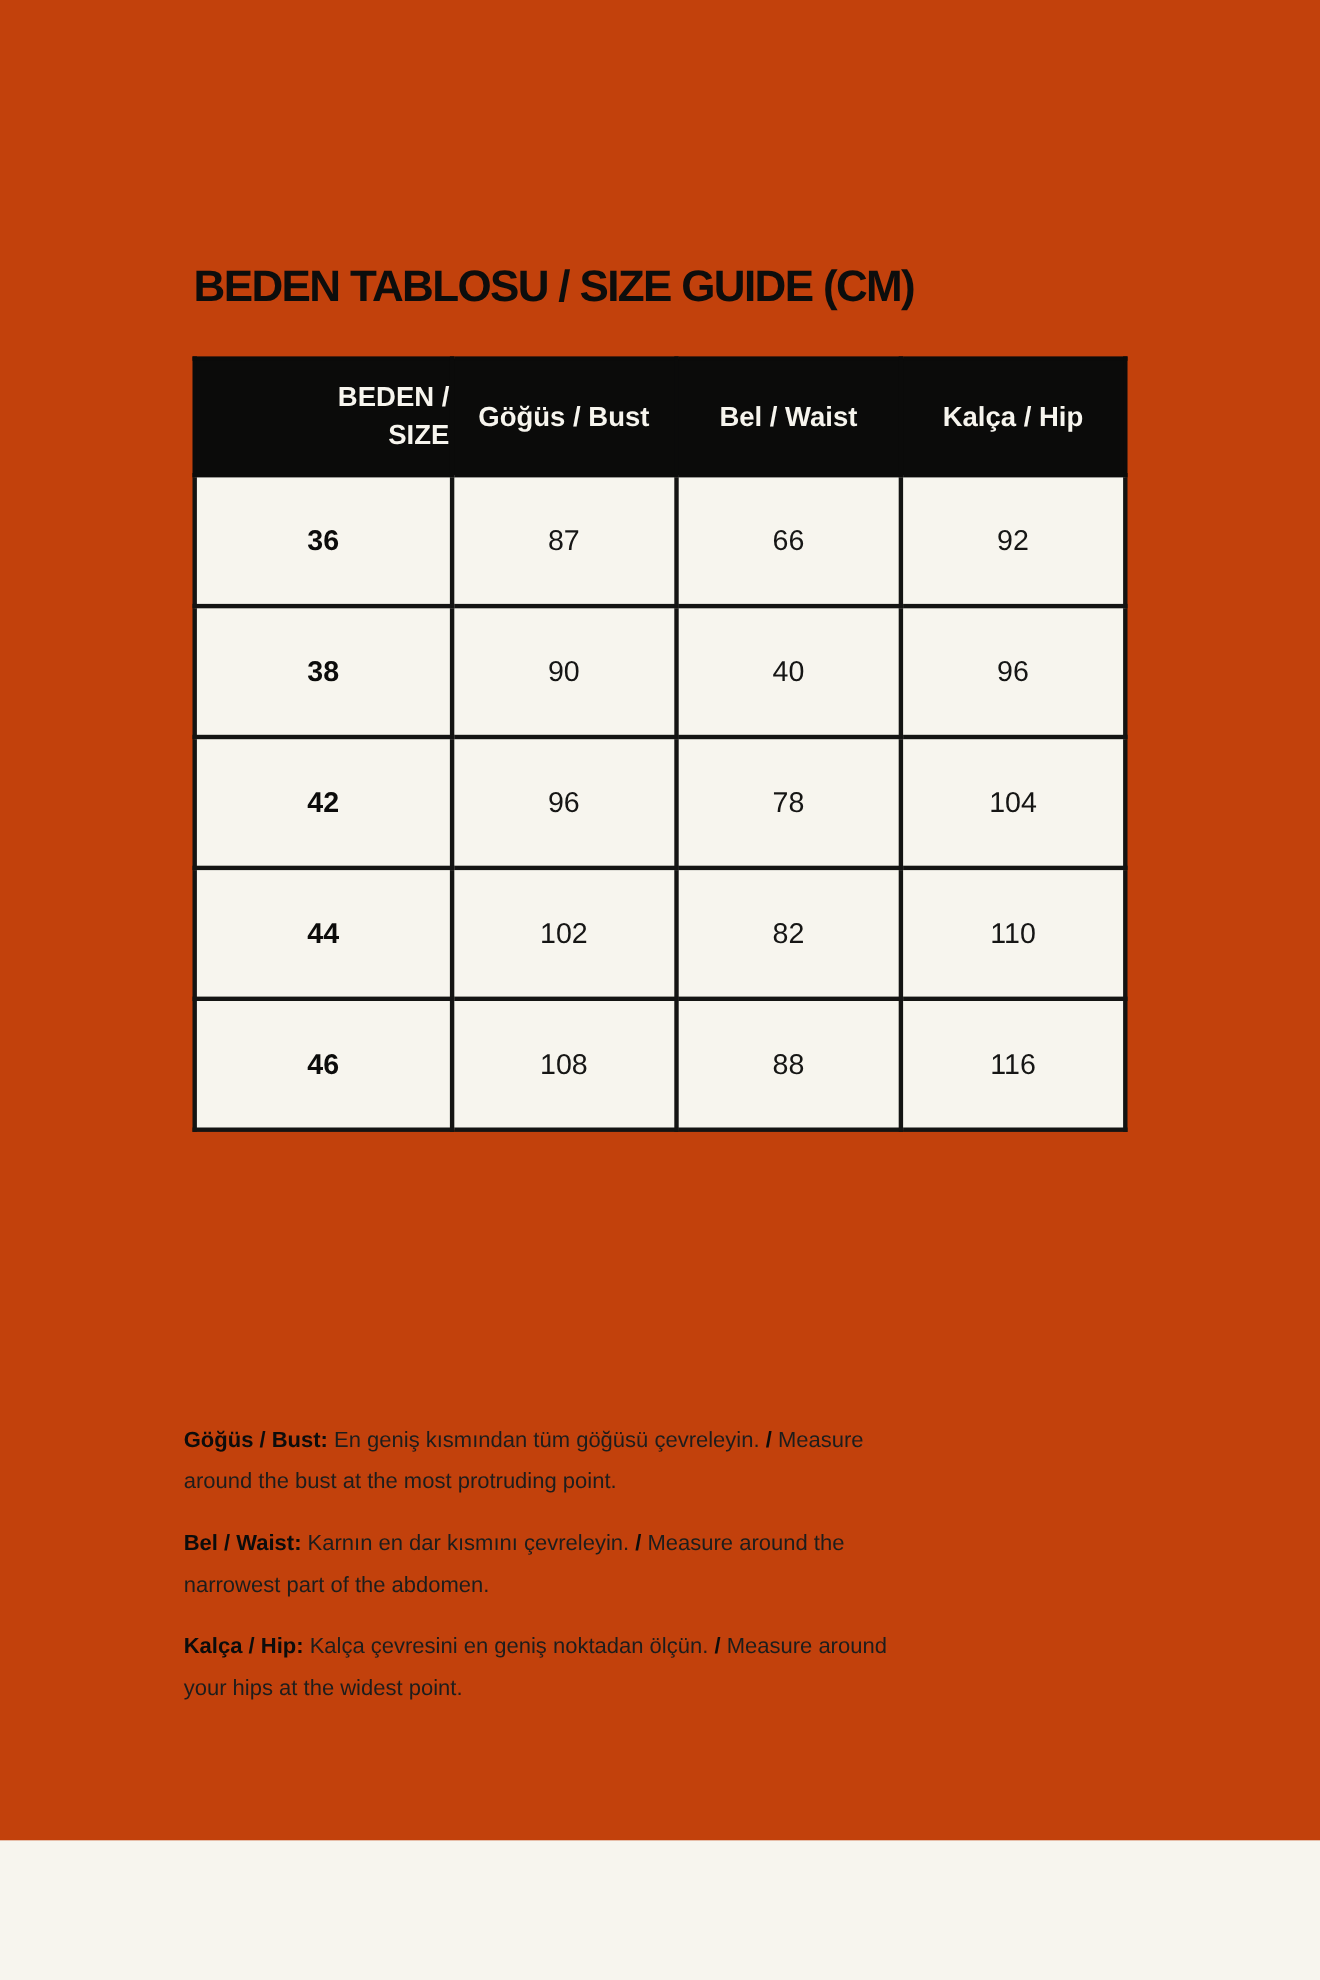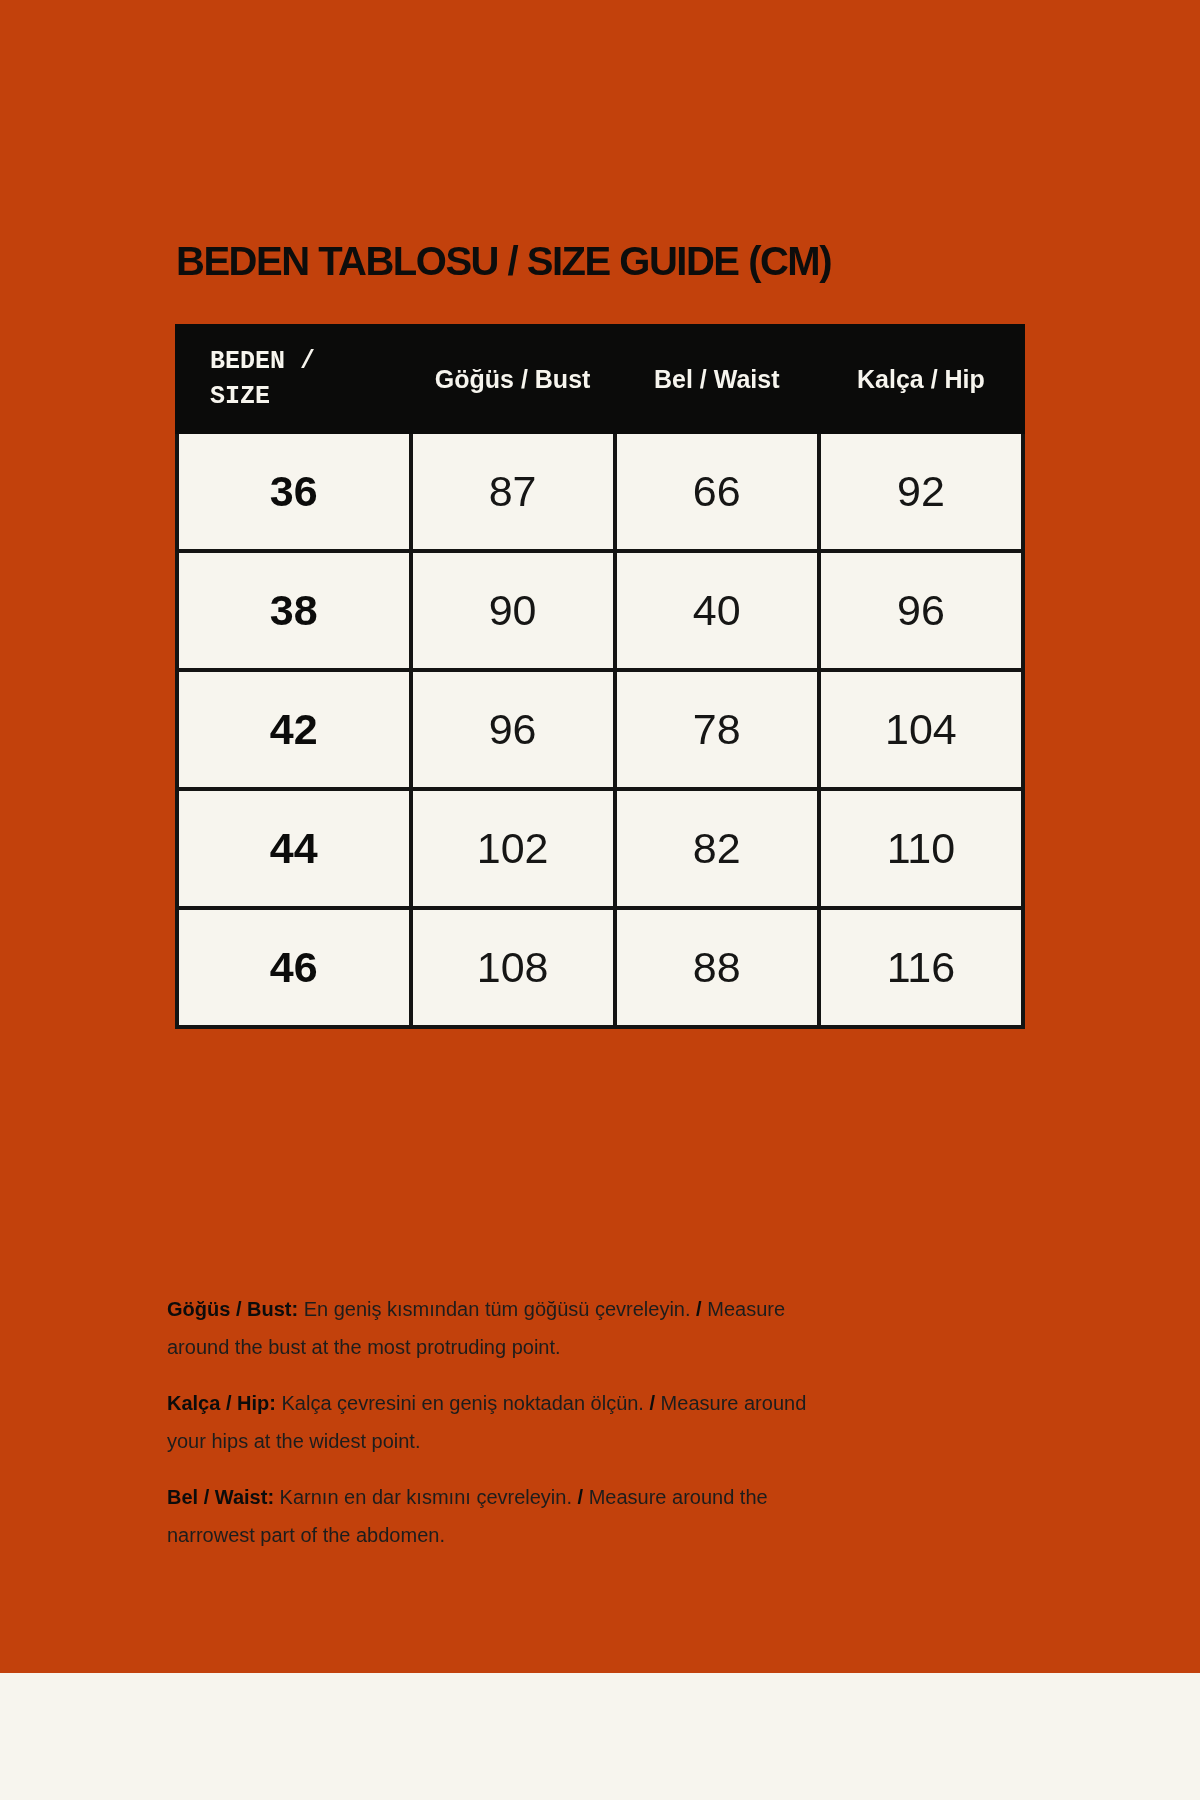--- a/index.html
+++ b/index.html
@@ -42,29 +42,28 @@
     color: #f7f5ee;
     border: 4px solid #0b0b0a;
     height: 102px;
     font-size: 25px;
     font-weight: 700;
     line-height: 35px;
     padding: 0;
   }
   .size-table th + th { border-left: 4px solid #15803d; }
   .size-table th.col-size {
-    text-align: left;
+    text-align: right;
     padding-left: 31px;
     white-space: pre-line; 
-    font-family: Liberation Mono, monospace;
   }
   .size-table td {
     border: 4px solid #141413;
     height: 115px;
-    font-size: 43px;
+    font-size: 26px;
     font-weight: 400;
     color: #161615;
     padding: 0;
     background: #f7f5ee;
   }
   .size-table td:first-child {
     font-weight: 700;
     color: #0c0c0b;
   }
   .footer-notes {
@@ -124,17 +123,17 @@
           <td>46</td>
           <td>108</td>
           <td>88</td>
           <td>116</td>
         </tr>
       </tbody>
   </table>
 
   <div class="footer-notes">
       <p><span class="b">Göğüs / Bust:</span><span> En geniş kısmından tüm göğüsü çevreleyin. </span><span class="b">/</span><span> Measure</span><br><span>around the bust at the most protruding point.</span></p>
+      <p><span class="b">Bel / Waist:</span><span> Karnın en dar kısmını çevreleyin. </span><span class="b">/</span><span> Measure around the</span><br><span>narrowest part of the abdomen.</span></p>
       <p><span class="b">Kalça / Hip:</span><span> Kalça çevresini en geniş noktadan ölçün. </span><span class="b">/</span><span> Measure around</span><br><span>your hips at the widest point.</span></p>
-      <p><span class="b">Bel / Waist:</span><span> Karnın en dar kısmını çevreleyin. </span><span class="b">/</span><span> Measure around the</span><br><span>narrowest part of the abdomen.</span></p>
     </div>
 
 </div>
 
 </body></html>

